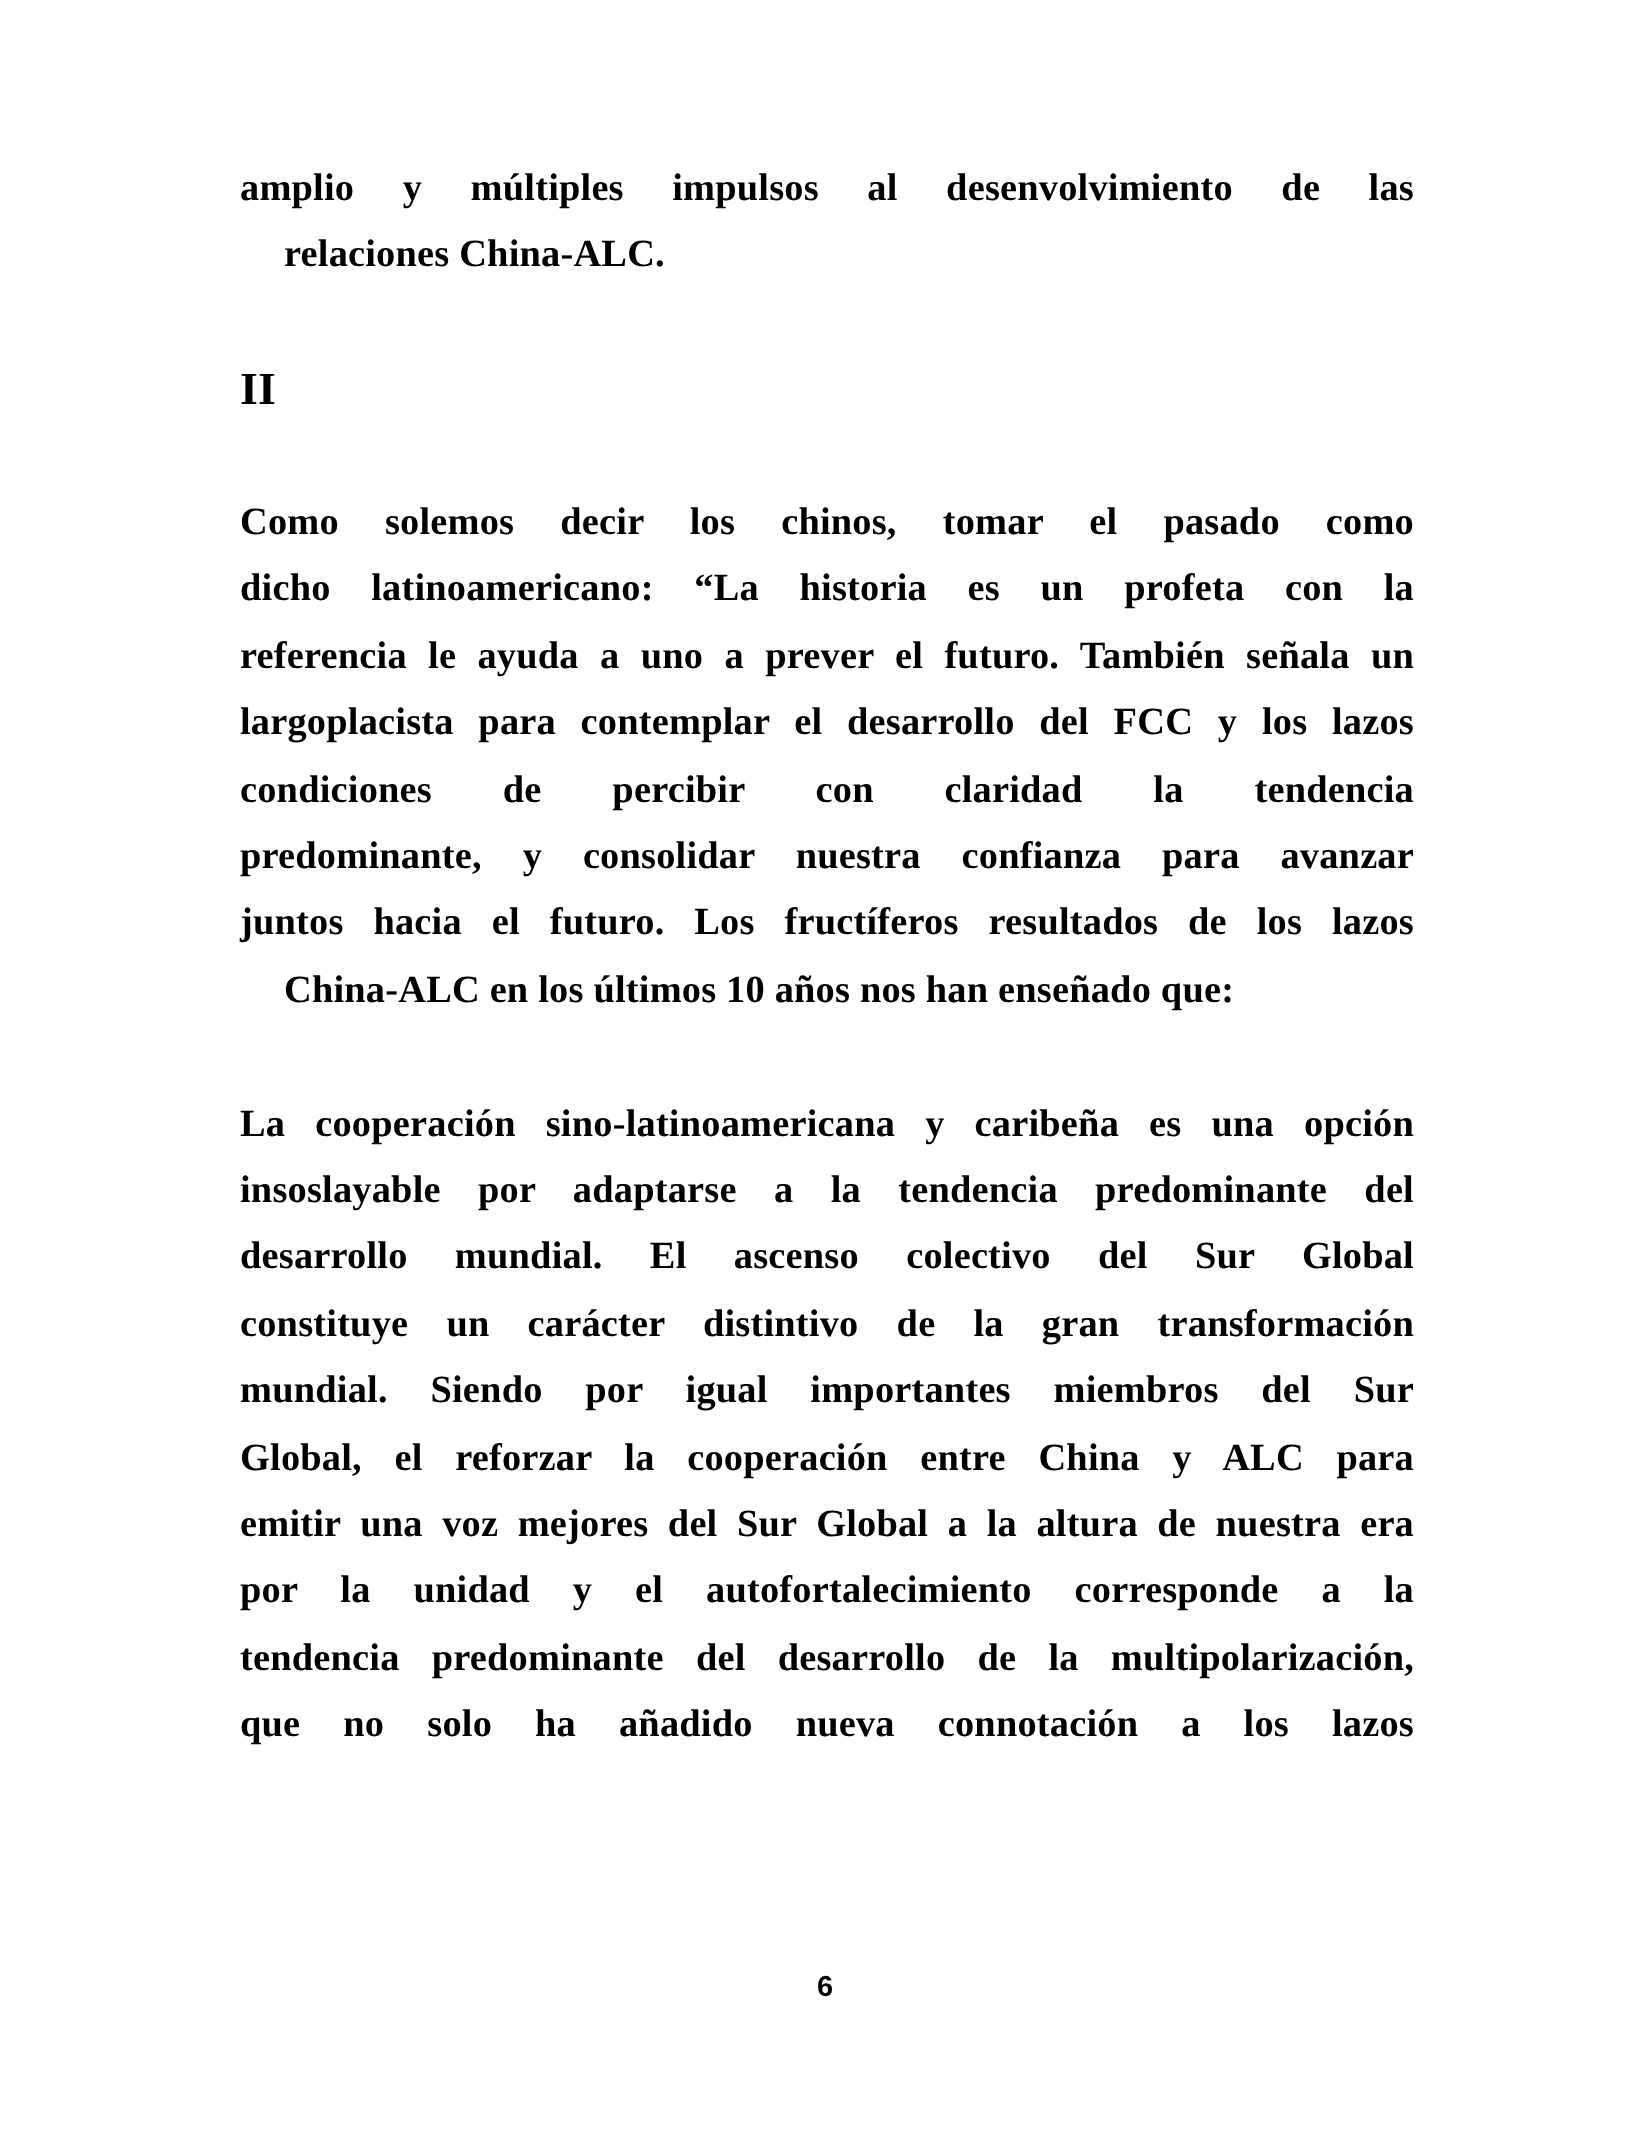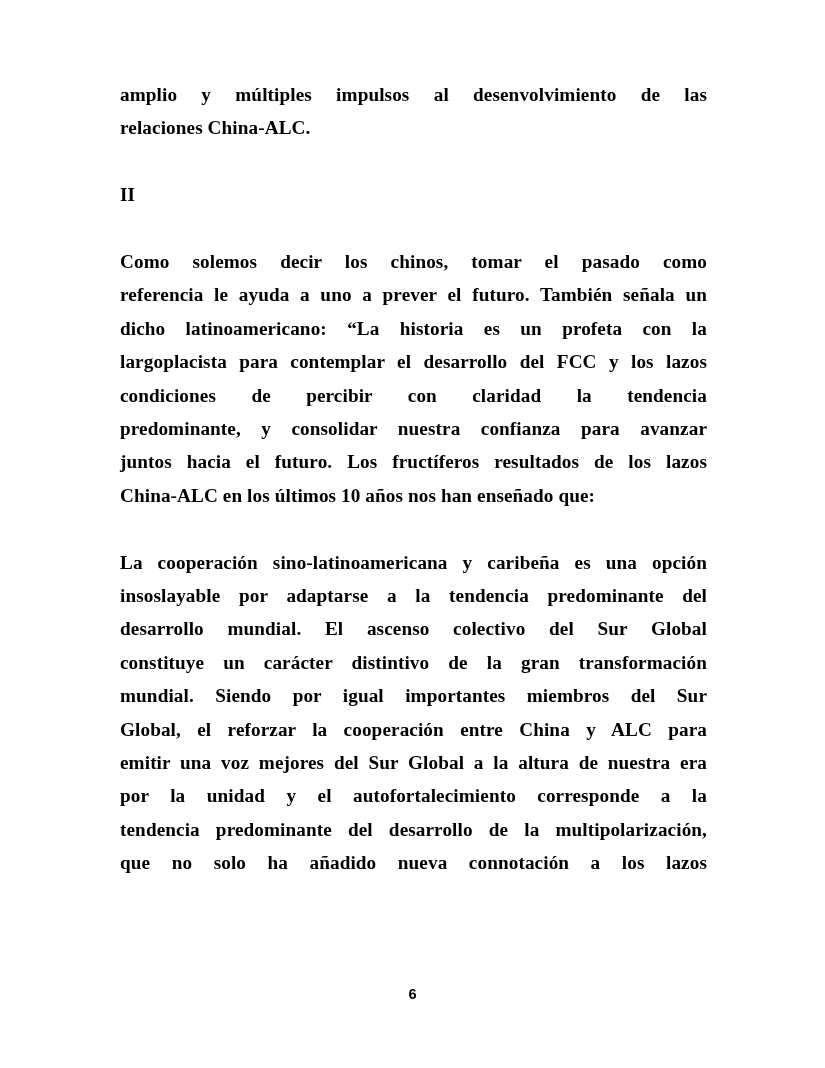--- a/index.html
+++ b/index.html
@@ -34,27 +34,28 @@
   
   .line {
     display: block;
     text-align: justify;
     text-align-last: justify;
     white-space: nowrap;
   }
   .line.last {
     text-align: right;
     text-align-last: left;
+    margin-left: 22px;
   }
   .para-gap {
     height: 33.4px;
   }
   .section-heading {
     margin: 0;
-    font-size: 19px;
+    font-size: 23px;
     font-weight: bold;
     line-height: 33.4px;
     text-align: left;
   }
   .page-number {
     position: absolute;
     left: 0;
     right: 0;
     top: 986px;
     text-align: center;
@@ -77,22 +78,22 @@
     </p>
 
     <div class="para-gap"></div>
 
     <h2 class="section-heading">II</h2>
 
     <div class="para-gap"></div>
 
     <p class="para">
       <span class="line">Como solemos decir los chinos, tomar el pasado como</span>
+      <span class="line">dicho latinoamericano: “La historia es un profeta con la</span>
       <span class="line">referencia le ayuda a uno a prever el futuro. También señala un</span>
-      <span class="line">dicho latinoamericano: “La historia es un profeta con la</span>
       <span class="line">largoplacista para contemplar el desarrollo del FCC y los lazos</span>
       <span class="line">condiciones de percibir con claridad la tendencia</span>
       <span class="line">predominante, y consolidar nuestra confianza para avanzar</span>
       <span class="line">juntos hacia el futuro. Los fructíferos resultados de los lazos</span>
       <span class="line last">China-ALC en los últimos 10 años nos han enseñado que:</span>
     </p>
 
     <div class="para-gap"></div>
 
     <p class="para">

